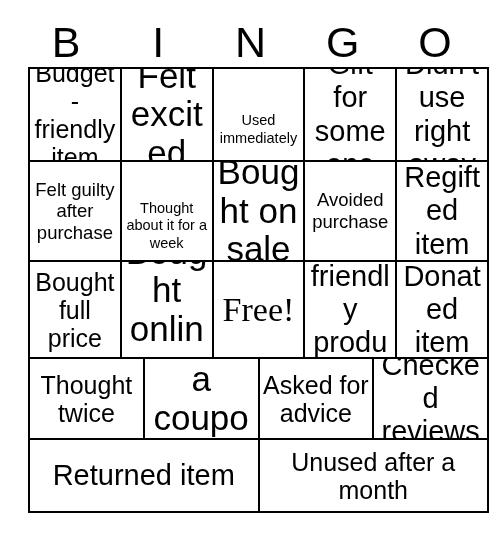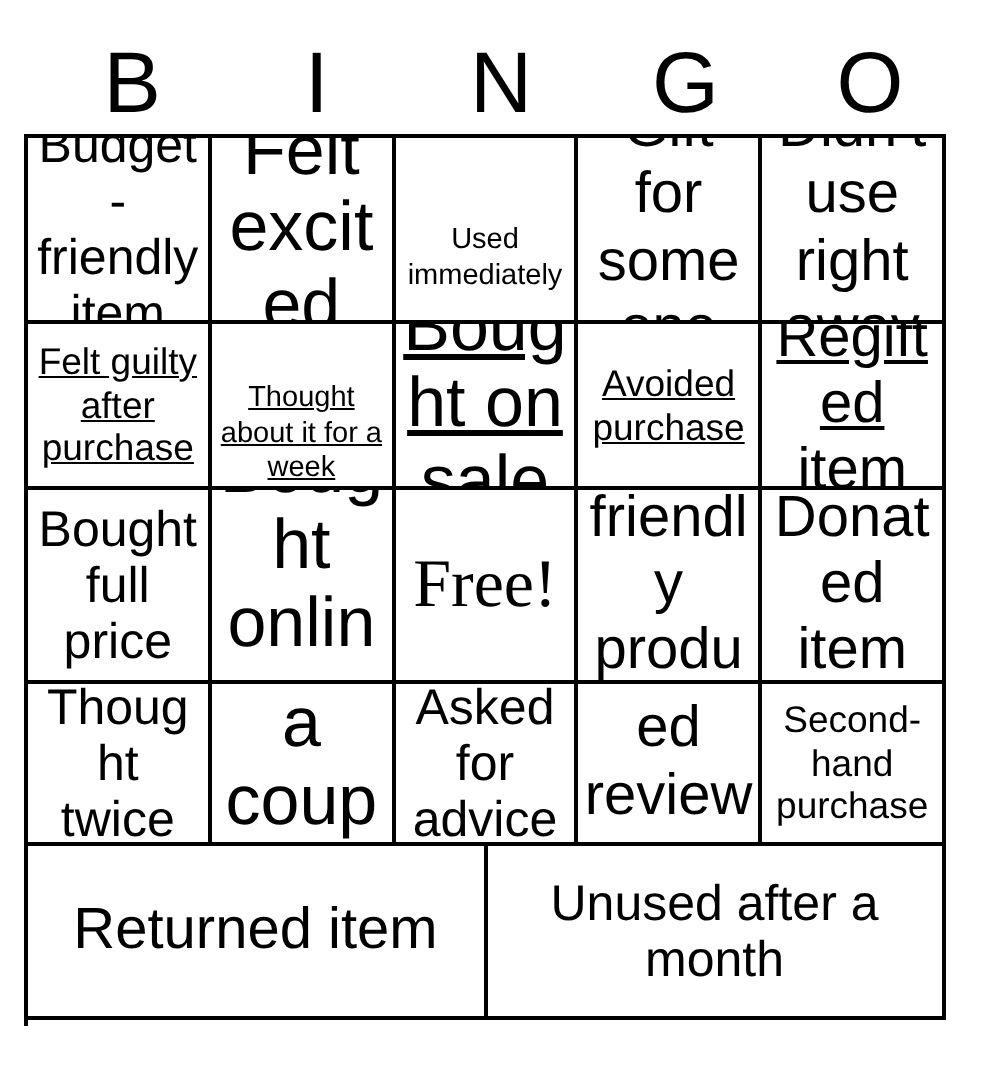--- a/index.html
+++ b/index.html
@@ -42,37 +42,37 @@
     font-size: 43px;
     font-weight: 400;
     line-height: 1;
     letter-spacing: 0px;
     color: #000000;
   }
 
   
   #grid {
     position: absolute;
-    left: 12px;
+    left: 28px;
     top: 67px;
     width: 461px;
     height: 446px;
     border-left: 2px solid #000000;
     border-top: 2px solid #000000;
     display: flex;
     flex-direction: column;
     box-sizing: border-box;
   }
   .grid-row {
     display: flex;
     width: 100%;
     box-sizing: border-box;
   }
   .grid-row.r0 { height: 93px; }
-  .grid-row.r1 { height: 83px; text-decoration: underline; }
+  .grid-row.r1 { height: 100px; }
   .grid-row.r2 { height: 97px; }
   .grid-row.r3 { height: 81px; }
   .grid-row.r4 { height: 87px; }
 
   .cell {
     flex: 1 1 0;
     box-sizing: border-box;
     border-right: 2px solid #000000;
     border-bottom: 2px solid #000000;
     display: flex;
@@ -174,23 +174,20 @@
         </div>
       <div class="cell sz-xl">
           <span class="cell-text">Used a coupon</span>
         </div>
       <div class="cell sz-lg">
           <span class="cell-text">Asked for advice</span>
         </div>
       <div class="cell sz-md">
           <span class="cell-text">Checked reviews</span>
         </div>
-      <div class="cell sz-sm">
-          <span class="cell-text">Second-hand purchase</span>
-        </div>
     </div>
 
     <div class="grid-row r4">
       <div class="cell sz-md">
           <span class="cell-text">Returned item</span>
         </div>
       <div class="cell sz-lg">
           <span class="cell-text">Unused after a month</span>
         </div>
     </div>

